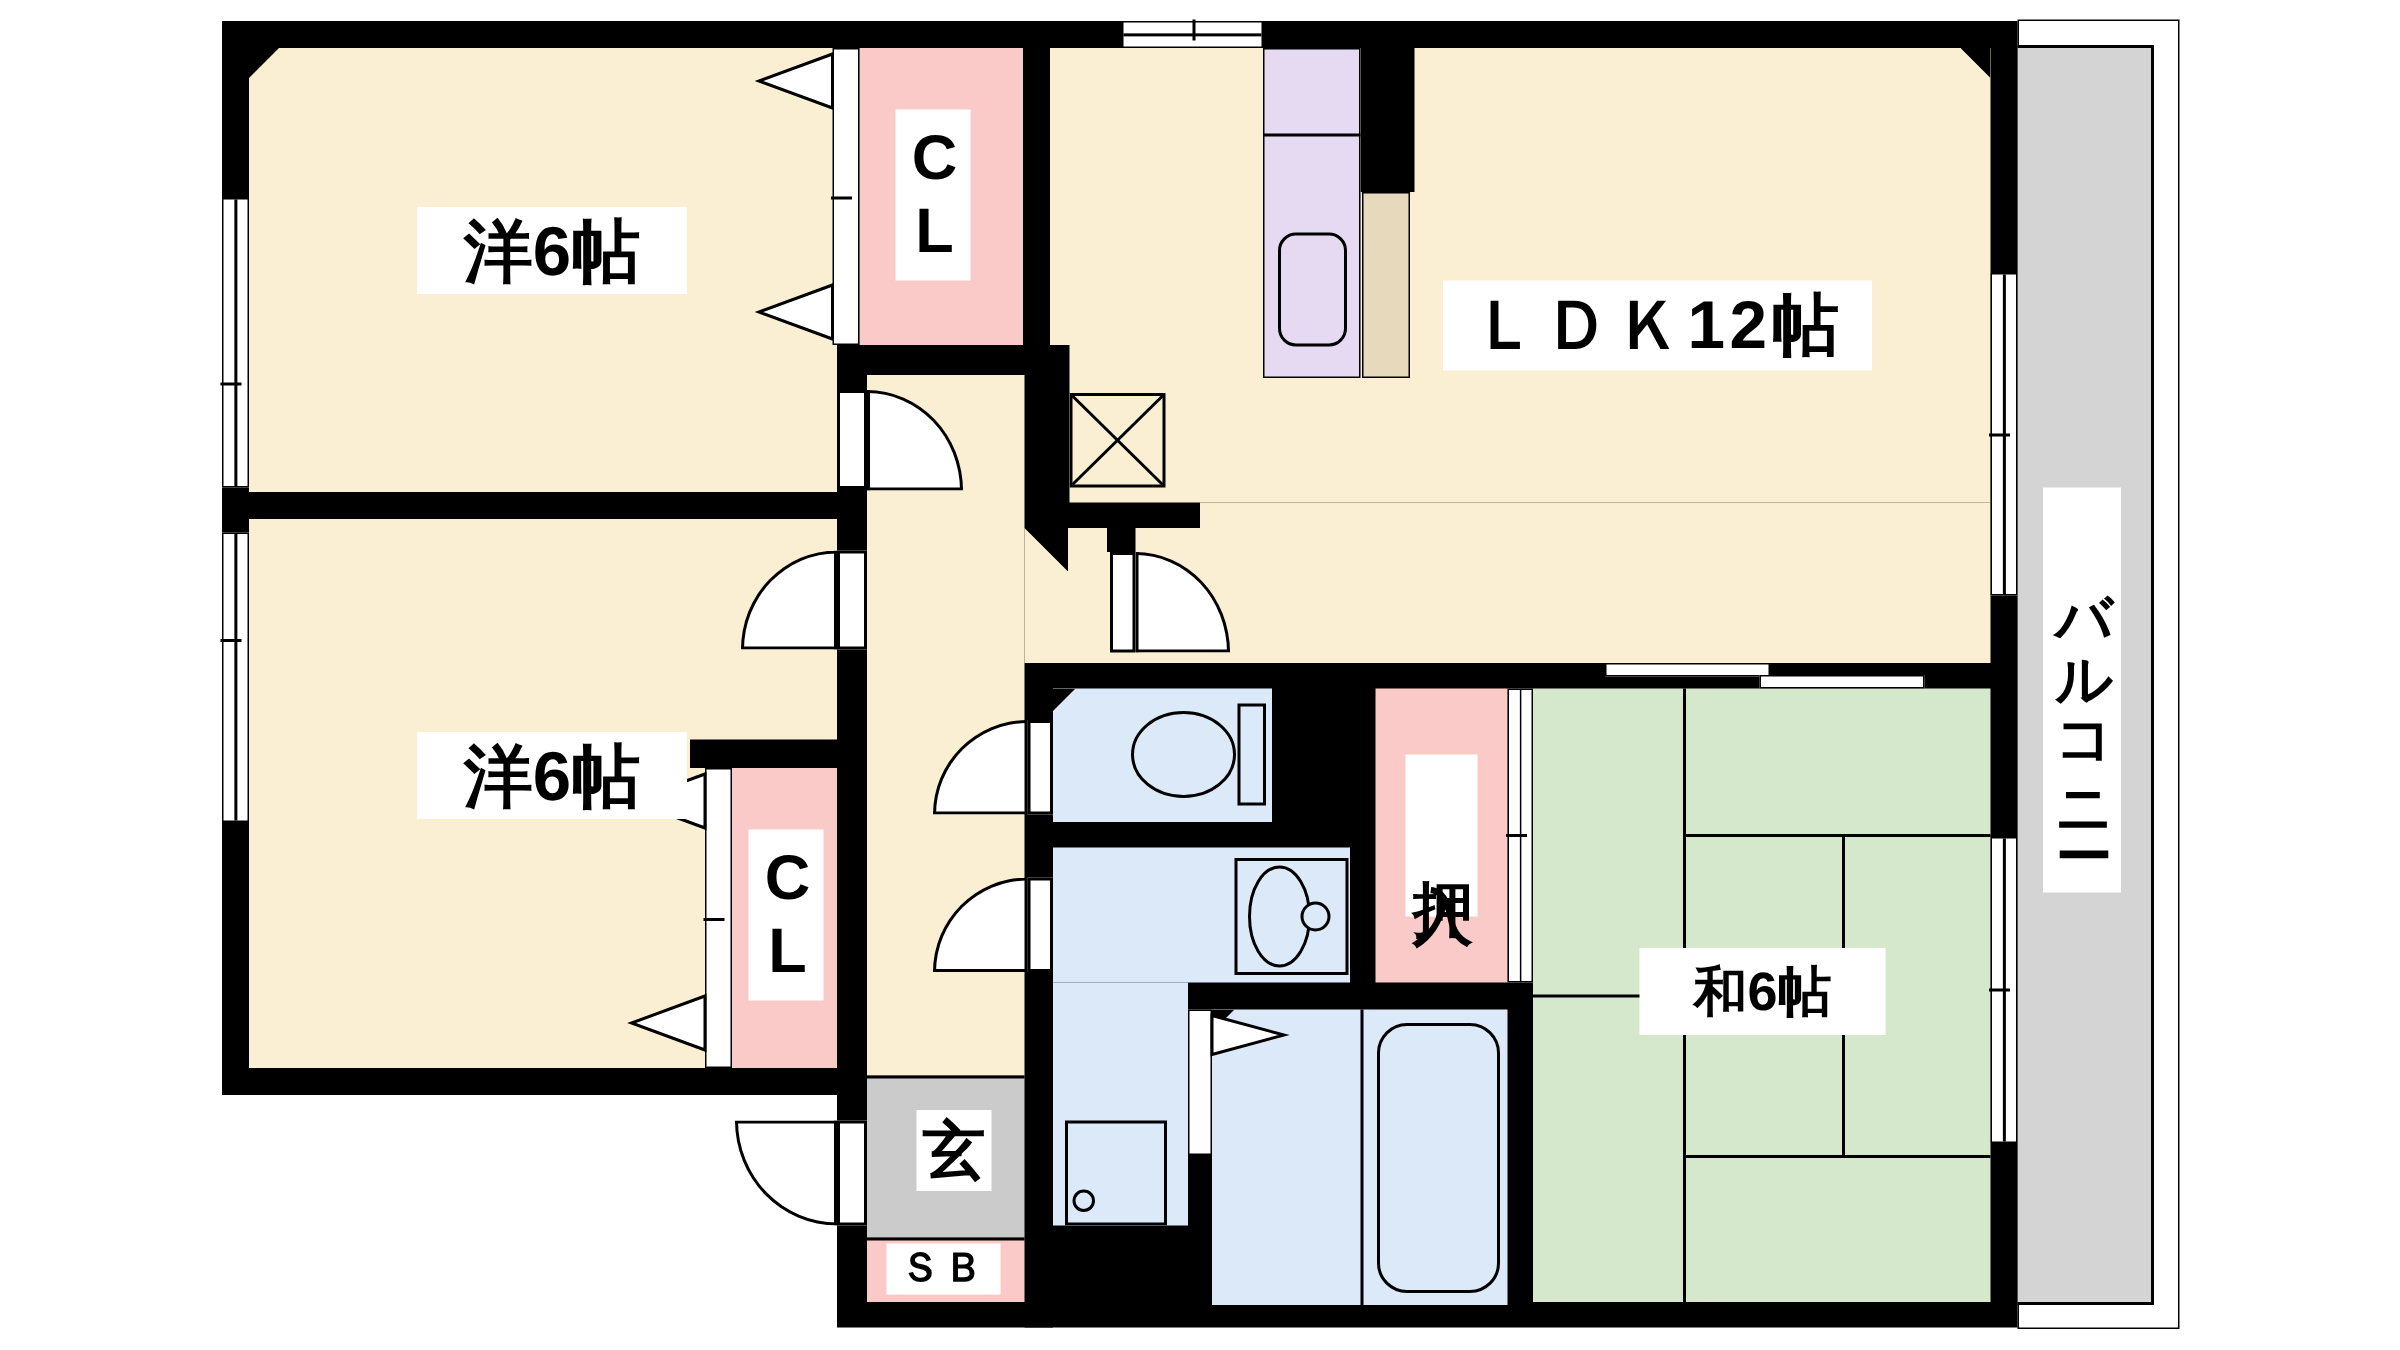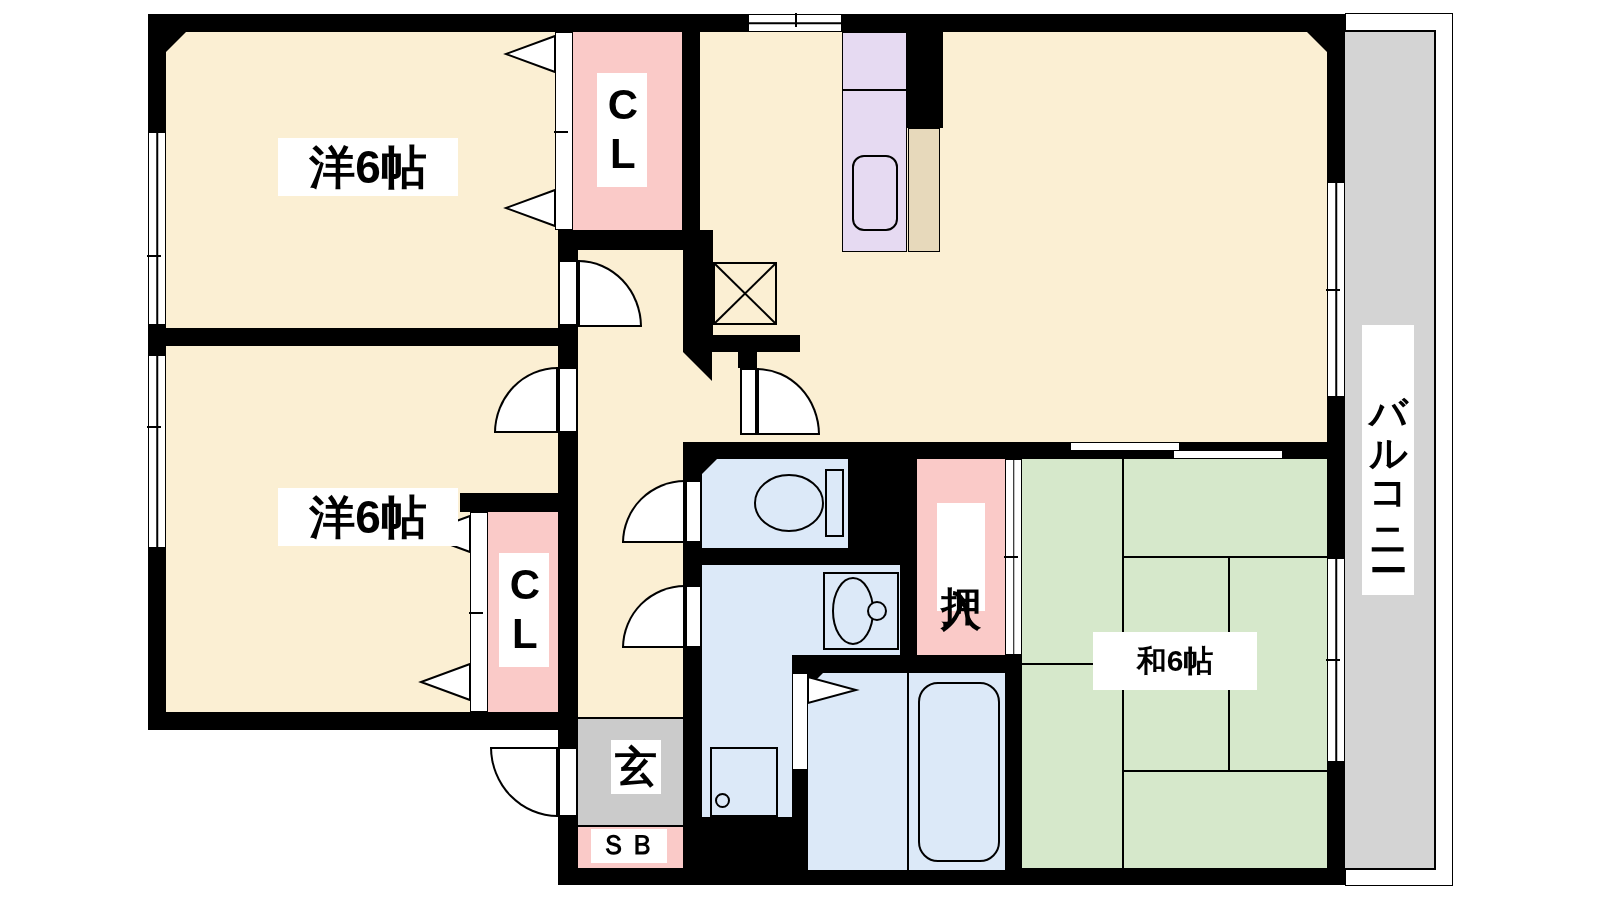--- a/index.html
+++ b/index.html
@@ -157,21 +157,24 @@
       <circle cx="877" cy="611" r="9" fill="#DCE9F8"></circle>
     </g>
   </svg>
 
   <div class="label" style="left:278px;top:138px;width:180px;height:58px;font-size:46px;">
     <span>洋6帖</span>
     </div>
   <div class="label" style="left:278px;top:488px;width:180px;height:58px;font-size:46px;">
     <span>洋6帖</span>
     </div>
-  <div class="label" style="left:1093px;top:632px;width:164px;height:58px;font-size:30px;">
+  <div class="label" style="left:962px;top:187px;width:286px;height:60px;font-size:45px;letter-spacing:3px;">
+    <span>ＬＤＫ12帖</span>
+    </div>
+  <div class="label" style="left:1093px;top:632px;width:164px;height:58px;font-size:36px;">
     <span>和6帖</span>
     </div>
   <div class="label vert" style="left:597px;top:73px;width:50px;height:114px;font-size:42px;">
     <span>CL</span>
     </div>
   <div class="label vert" style="left:499px;top:553px;width:50px;height:114px;font-size:42px;">
     <span>CL</span>
     </div>
   <div class="label vert" style="left:937px;top:503px;width:48px;height:108px;font-size:40px;">
     <span>押入</span>

